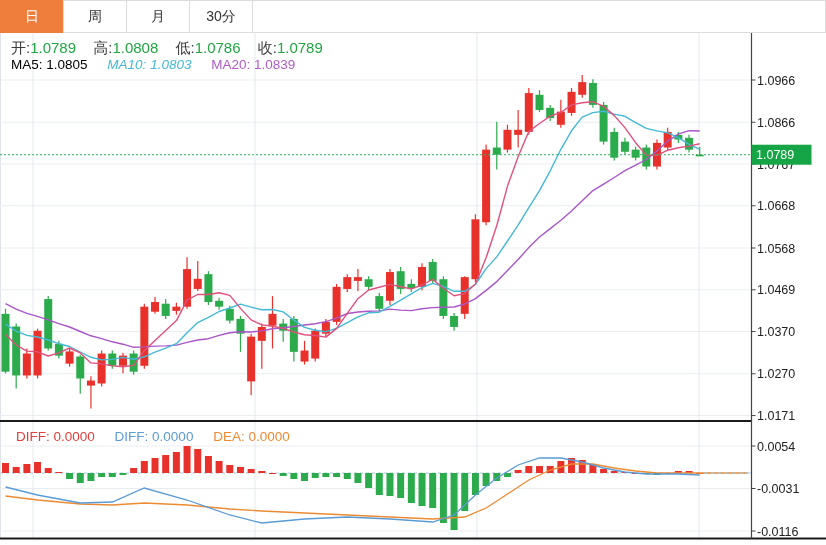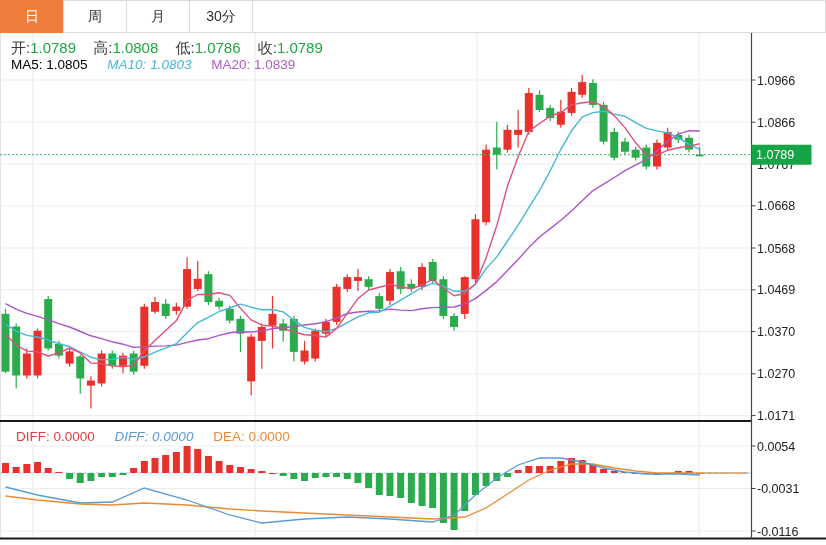--- a/index.html
+++ b/index.html
@@ -16,21 +16,21 @@
   .tab-filler{box-sizing:border-box;flex:1;height:33px;margin-left:-1px;border:1px solid #dcdcdc;background:#fff;}
   
   .quote-row{position:absolute;left:11px;top:39px;font-size:15px;z-index:4;white-space:nowrap;}
   .q-label{color:#3c3c3c;}
   .q-val{color:#21a643;margin-right:13px;}
   .ma-row{position:absolute;left:11px;top:57px;font-size:13.5px;z-index:4;white-space:nowrap;}
   .ma-pair{margin-right:16px;}
   .ma5{color:#000000;} .ma10{color:#45b9d6;font-style:italic;} .ma20{color:#b05cc6;}
   .macd-row{position:absolute;left:16px;top:429px;font-size:13.5px;z-index:4;white-space:nowrap;}
   .macd-pair{margin-right:16px;}
-  .macd-l{color:#e0403a;} .diff-l{color:#5b9bd5;font-style:italic;} .dea-l{color:#ec8b33;}
+  .macd-l{color:#e0403a;} .diff-l{color:#5b9bd5;} .dea-l{color:#ec8b33;}
 </style>
 </head>
 <body>
 
 <div class="screen">
 
   <svg id="chartSvg" width="826" height="545" viewBox="0 0 826 545">
       <line x1="0.5" y1="33" x2="0.5" y2="538.5" stroke="#e0e4e9" stroke-width="1"></line>
       <g>
         <line x1="0" y1="80" x2="751.5" y2="80" stroke="#e9edf2" stroke-width="1"></line>

